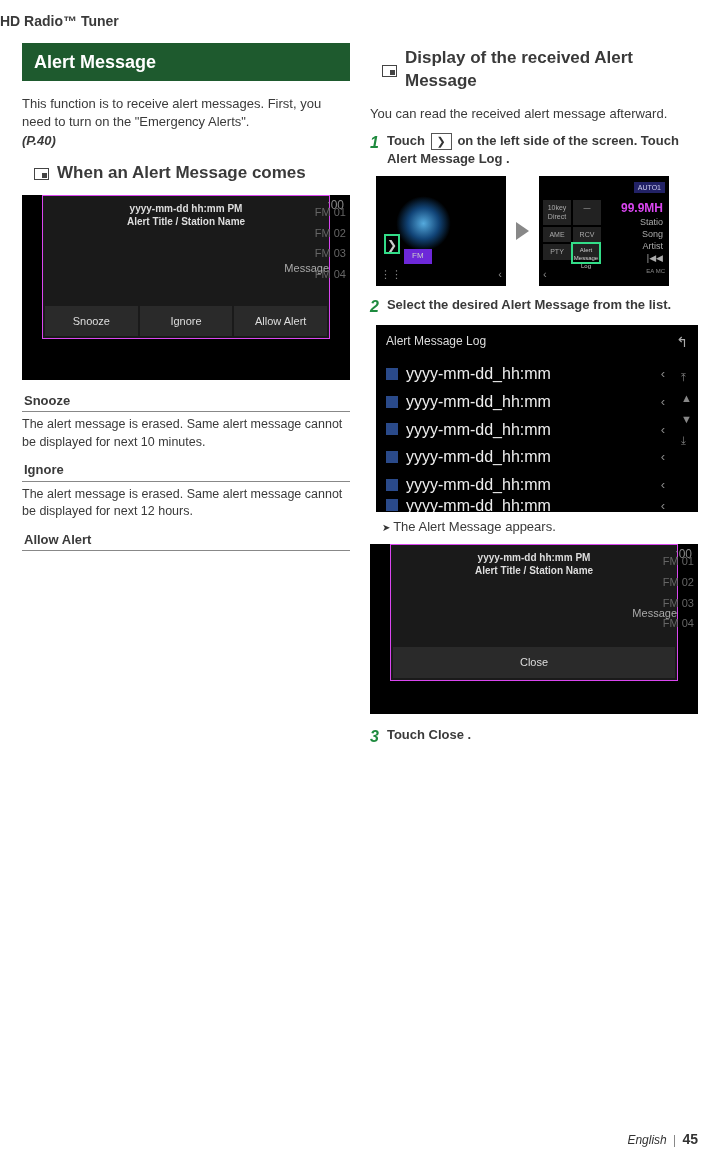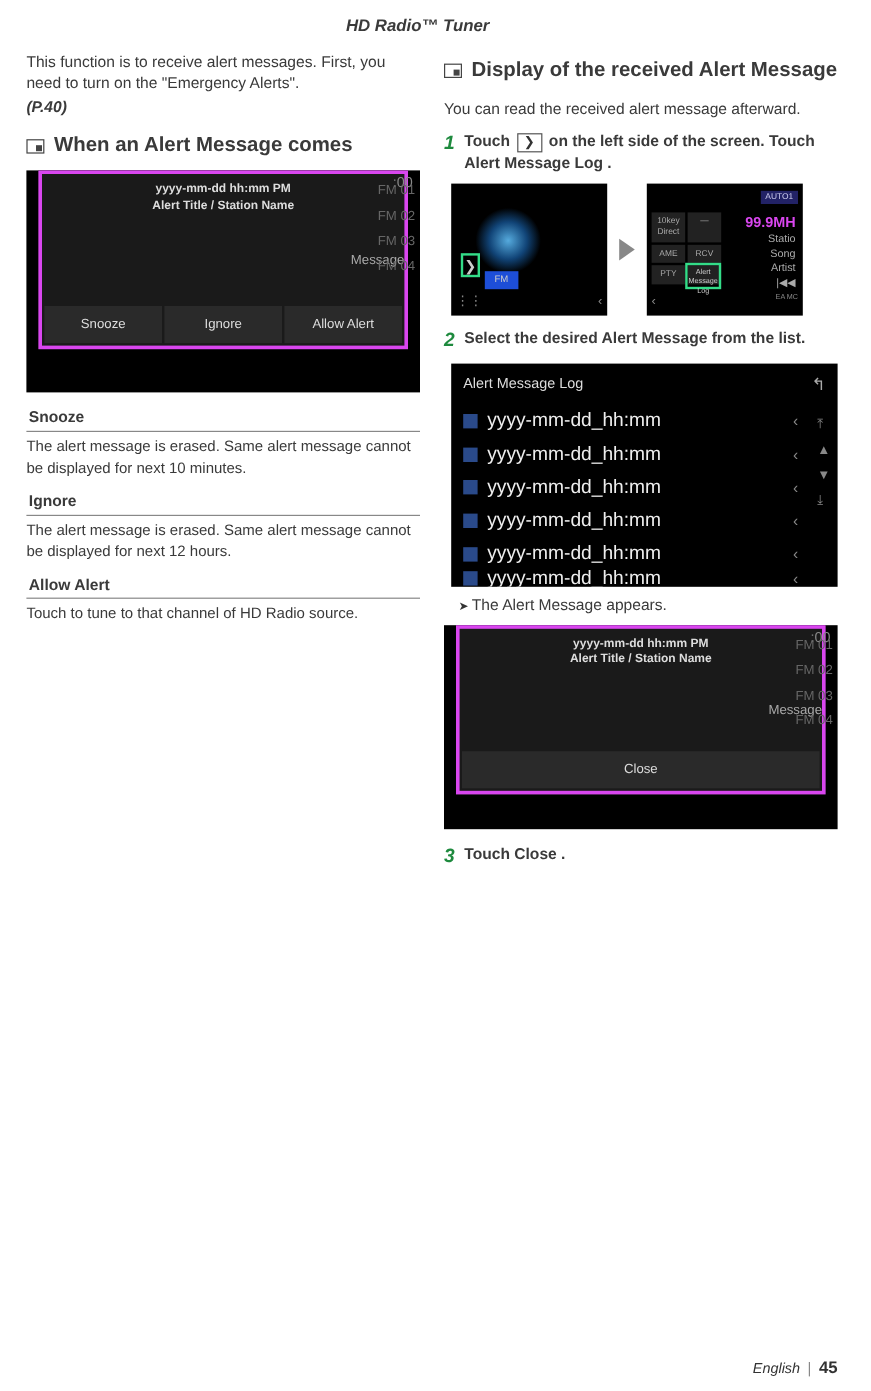--- a/index.html
+++ b/index.html
@@ -6,22 +6,21 @@
   body {
     font-family: "Segoe UI", Arial, sans-serif;
     width: 726px;
     height: 1159px;
     position: relative;
     color: #3a3a3a;
     font-size: 13px;
     line-height: 1.35;
   }
   .page-header {
-    text-align: center;
-    font-style: italic;
+    text-align: left;
     font-weight: bold;
     padding: 12px 30px 6px 0;
     font-size: 14px;
   }
   .cols {
     display: flex;
     gap: 20px;
     padding: 6px 28px 0 22px;
   }
   .col { flex: 1; }
@@ -34,21 +33,21 @@
     margin-bottom: 14px;
   }
   .intro { margin-bottom: 2px; }
   .ref { font-weight: bold; font-style: italic; margin-bottom: 12px; }
   .sec-head {
     display: flex;
     align-items: center;
     gap: 8px;
     font-weight: bold;
     font-size: 17px;
-    margin: 4px 0 10px 0;
+    margin: 4px 0 10px 12px;
   }
   .bullet-square {
     width: 15px; height: 12px;
     border: 1.5px solid #444;
     display: inline-block;
     position: relative;
     flex-shrink: 0;
     margin-top:2px;
   }
   .bullet-square::after{
@@ -56,21 +55,21 @@
   }
   .figure {
     background: #000;
     color: #bbb;
     font-size: 11px;
     margin: 6px 0 12px 0;
     padding: 0;
     position: relative;
   }
   .fig-popup{
-    background:#1a1a1a;margin:8px 10px;border:3px solid #d946ef;
+    background:#1a1a1a;margin:8px 20px;border:1px solid #d946ef;
   }
   .fig-popup-hdr{ text-align:center;padding:6px 0 4px;font-weight:bold;color:#ddd;font-size:10px;}
   .fig-popup-body{ text-align:right;padding:28px 0;color:#aaa;font-size:11px;}
   .fig-popup-btns{ display:flex;gap:2px;padding:2px;}
   .fig-btn{ flex:1;background:#2a2a2a;text-align:center;padding:8px 0;color:#ddd;font-size:11px;}
   .fig-row-presets{position:absolute;right:4px;top:10px;display:flex;flex-direction:column;gap:6px;color:#666;font-size:11px;}
   .fig-time{position:absolute;right:6px;top:2px;color:#888;font-size:12px;}
 
   .defhead{
     font-weight:bold;border-bottom:1px solid #888;padding:0 0 2px 2px;margin:6px 0 4px;font-size:13px;
@@ -91,21 +90,21 @@
   }
   .mini-fig .burst{
     position:absolute;left:20px;top:20px;width:55px;height:55px;
     background:radial-gradient(circle,#5ad 0%,#147 40%,#000 70%);
     border-radius:4px;
   }
   .mini-fig.left .chev{
     position:absolute;left:8px;top:58px;width:16px;height:20px;
     border:2px solid #3d8; color:#ccc;text-align:center;line-height:18px;font-size:12px;
   }
-  .mini-fig .band{ position:absolute;bottom:22px;left:28px;background:#1d4ed8;color:#ccc;padding:2px 8px;font-size:8px;}
+  .mini-fig .band{ position:absolute;bottom:22px;left:28px;background:#6d28d9;color:#ccc;padding:2px 8px;font-size:8px;}
   .mini-fig .ctrlbar{position:absolute;bottom:4px;left:4px;right:4px;display:flex;justify-content:space-between;color:#888;font-size:11px;}
   .mini-fig.right .bigfreq{position:absolute;right:6px;top:24px;color:#d946ef;font-size:12px;font-weight:bold;}
   .mini-fig.right .meta{position:absolute;right:6px;top:40px;color:#aaa;font-size:9px;text-align:right;line-height:1.35;}
   .mini-fig.right .leftbtns{position:absolute;left:4px;top:24px;display:grid;grid-template-columns:28px 28px;gap:2px;}
   .mini-fig.right .leftbtns div{background:#222;text-align:center;font-size:7px;padding:3px 0;color:#aaa;}
   .mini-fig.right .highlight-aml{
     position:absolute;left:32px;bottom:22px;width:30px;height:22px;border:2px solid #3d8;
     font-size:6px;text-align:center;color:#ccc;padding-top:2px;
   }
   .mini-fig.right .auto1{position:absolute;right:4px;top:6px;background:#226;color:#cce;font-size:7px;padding:1px 4px;}
@@ -139,20 +138,21 @@
   .footer .bar{display:inline-block;width:1px;height:12px;background:#888;margin:0 4px;vertical-align:middle;}
 </style>
 </head>
 <body>
 
 <div class="page-header">HD Radio™ Tuner</div>
 
 <div class="cols">
 
   <div class="col">
+    <div class="green-bar">Alert Message</div>
     <p class="intro">This function is to receive alert messages. First, you need to turn on the "Emergency Alerts".</p>
     <p class="ref">(P.40)</p>
 
     <div class="sec-head">
       <span class="bullet-square"></span>
       <span>When an Alert Message comes</span>
     </div>
 
     <div class="figure" style="height:185px;">
       <div class="fig-time">:00</div>
@@ -174,21 +174,20 @@
           <div class="fig-btn">Allow Alert</div>
         </div>
       </div>
     </div>
 
     <div class="defhead">Snooze</div>
     <div class="defbody">The alert message is erased.  Same alert message cannot be displayed for next 10 minutes.</div>
     <div class="defhead">Ignore</div>
     <div class="defbody">The alert message is erased.  Same alert message cannot be displayed for next 12 hours.</div>
     <div class="defhead">Allow Alert</div>
-    <div class="defbody">Touch to tune to that channel of HD Radio source.</div>
   </div>
 
   <div class="col">
     <div class="sec-head">
       <span class="bullet-square"></span>
       <span>Display of the received Alert Message</span>
     </div>
     <p class="intro" style="margin-bottom:10px;margin-top:12px;">You can read the received alert message afterward.</p>
 
     <div class="step">

